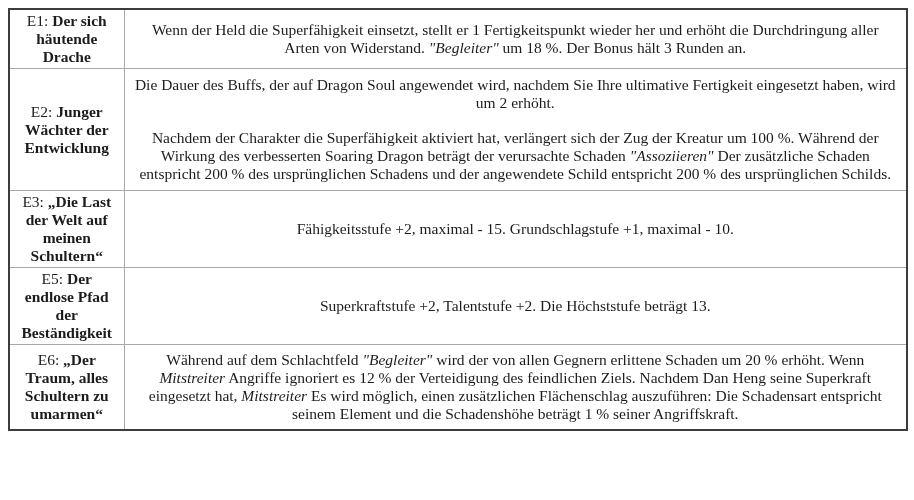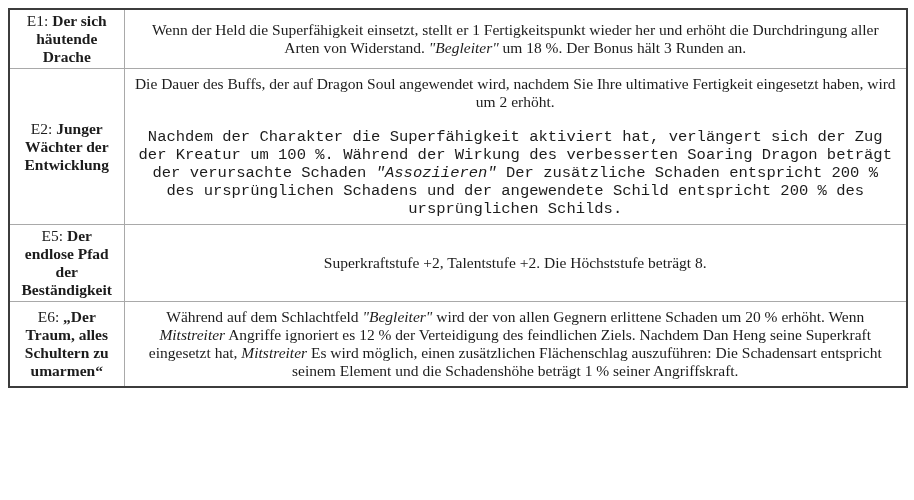--- a/index.html
+++ b/index.html
@@ -44,21 +44,20 @@
     font-weight: normal;
   }
   td.desc-cell {
     padding: 2px 10px;
   }
   td.desc-cell p {
     margin: 4px;
   }
   td.desc-cell p + p {
     margin-top: 17px;
-    font-family: Liberation Mono, monospace;
   }
   td.desc-cell em {
     font-style: italic;
   }
   
   tbody tr:nth-child(1) { height: 54px; }
   tbody tr:nth-child(2) { height: 122px; }
   tbody tr:nth-child(3) { height: 73px; }
   tbody tr:nth-child(4) { height: 74px; }
   tbody tr:nth-child(5) { height: 73px; }
@@ -86,28 +85,36 @@
   <tr>
     <td class="label-cell">
       <span class="label-prefix">E2: </span><span class="label-name">Junger Wächter der Entwicklung</span>
     </td>
     <td class="desc-cell">
             <p><span>Die Dauer des Buffs, der auf Dragon Soul angewendet wird, nachdem Sie Ihre ultimative Fertigkeit eingesetzt haben, wird um 2 erhöht.</span></p>
             <p><span>Nachdem der Charakter die Superfähigkeit aktiviert hat, verlängert sich der Zug der Kreatur um 100 %. Während der Wirkung des verbesserten Soaring Dragon beträgt der verursachte Schaden </span><em>"Assoziieren"</em><span> Der zusätzliche Schaden entspricht 200 % des ursprünglichen Schadens und der angewendete Schild entspricht 200 % des ursprünglichen Schilds.</span></p>
           </td>
   </tr>
 
+  <tr>
+    <td class="label-cell">
+      <span class="label-prefix">E3: </span><span class="label-name">„Die Last der Welt auf meinen Schultern“</span>
+    </td>
+    <td class="desc-cell">
+            <p><span>Fähigkeitsstufe +2, maximal - 15. Grundschlagstufe +1, maximal - 10.</span></p>
+          </td>
+  </tr>
 
 
   <tr>
     <td class="label-cell">
       <span class="label-prefix">E5: </span><span class="label-name">Der endlose Pfad der Beständigkeit</span>
     </td>
     <td class="desc-cell">
-            <p><span>Superkraftstufe +2, Talentstufe +2. Die Höchststufe beträgt 8.</span></p>
+            <p><span>Superkraftstufe +2, Talentstufe +2. Die Höchststufe beträgt 13.</span></p>
           </td>
   </tr>
 
   <tr>
     <td class="label-cell">
       <span class="label-prefix">E6: </span><span class="label-name">„Der Traum, alles Schultern zu umarmen“</span>
     </td>
     <td class="desc-cell">
             <p><span>Während auf dem Schlachtfeld </span><em>"Begleiter"</em><span> wird der von allen Gegnern erlittene Schaden um 20 % erhöht. Wenn </span><em>Mitstreiter</em><span> Angriffe ignoriert es 12 % der Verteidigung des feindlichen Ziels. Nachdem Dan Heng seine Superkraft eingesetzt hat, </span><em>Mitstreiter</em><span> Es wird möglich, einen zusätzlichen Flächenschlag auszuführen: Die Schadensart entspricht seinem Element und die Schadenshöhe beträgt 1 % seiner Angriffskraft.</span></p>
           </td>

